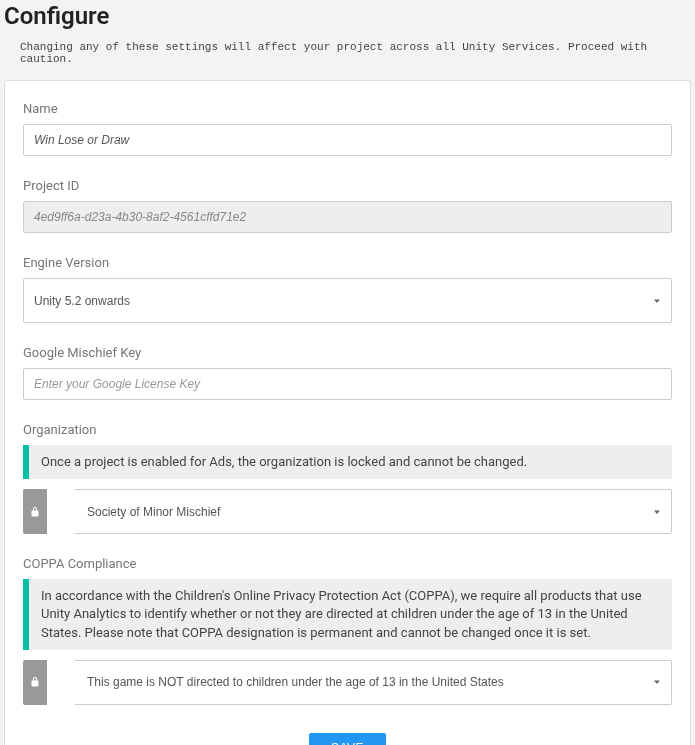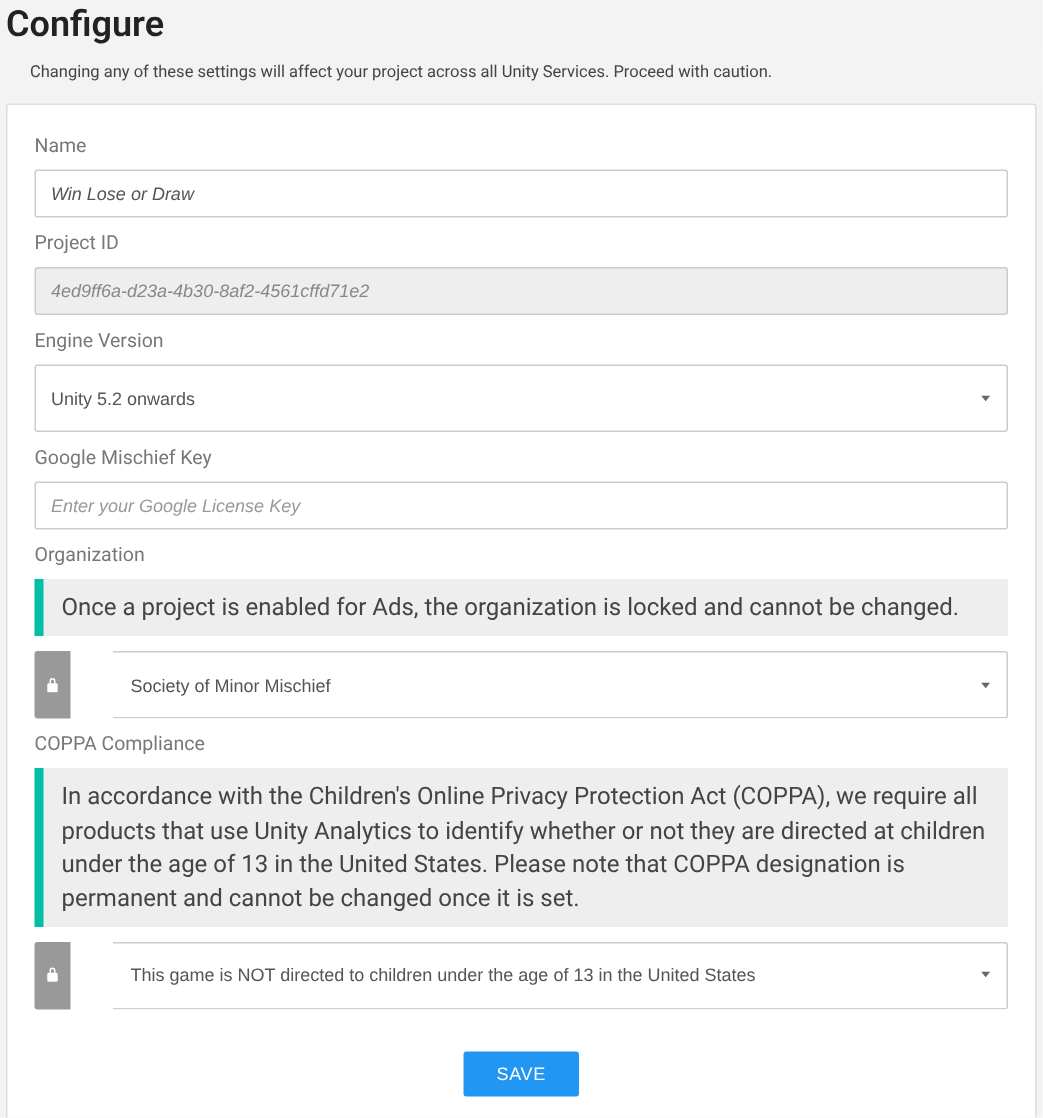--- a/index.html
+++ b/index.html
@@ -21,40 +21,41 @@
       font-size: 24px;
       font-weight: 600;
       color: #222;
       padding: 2px 4px 6px 4px;
     }
     .top-warning {
       display: flex;
       align-items: center;
       background: #f3f3f3;
       margin: 0 0 10px 4px;
+      font-family: Liberation Mono, monospace;
     }
     .teal-bar {
       width: 6px;
       background: #00bfa5;
       flex: 0 0 6px;
     }
     .top-warning-text {
       font-size: 11px;
       color: #444;
       padding: 5px 10px;
     }
     .card {
       background: #fff;
       border: 1px solid #ddd;
       border-radius: 2px;
       margin: 0 4px;
       padding: 20px 18px 18px 18px;
     }
     .field {
-      margin-bottom: 10px;
+      margin-bottom: 22px;
     }
     .field:last-of-type {
       margin-bottom: 0;
     }
     .field-label {
       font-size: 13px;
       color: #777;
       margin-bottom: 8px;
     }
     .text-input {
@@ -107,21 +108,21 @@
       align-items: stretch;
       background: #eeeeee;
       margin-bottom: 10px;
     }
     .info-banner .teal-bar {
       width: 6px;
       background: #00bfa5;
       flex: 0 0 6px;
     }
     .info-banner-text {
-      font-size: 16px;
+      font-size: 13px;
       color: #444;
       padding: 8px 12px;
       line-height: 1.4;
     }
     .locked-row {
       display: flex;
       align-items: stretch;
       gap: 28px;
     }
     .lock-box {

